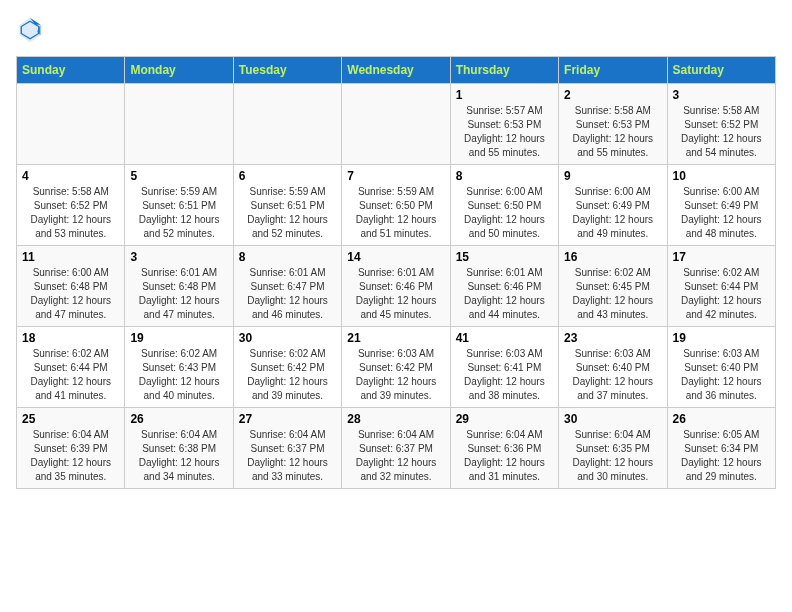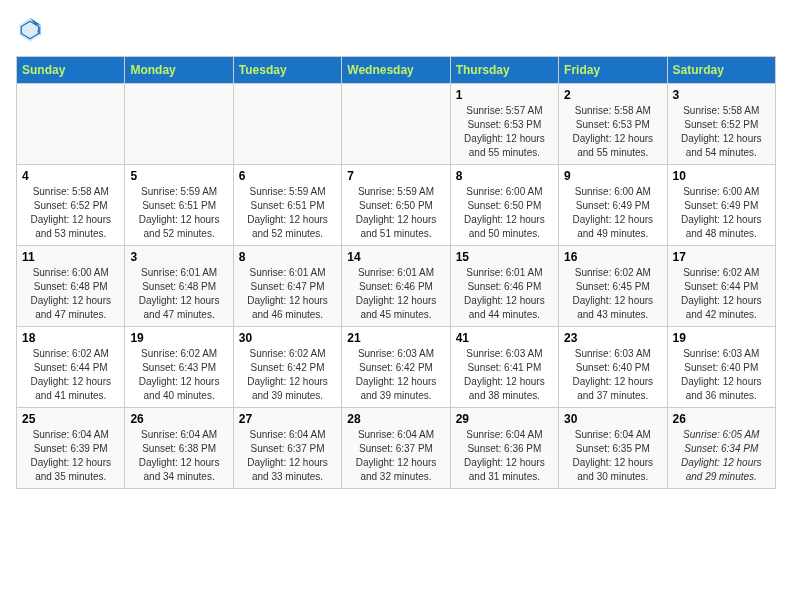--- a/index.html
+++ b/index.html
@@ -344,20 +344,20 @@
         </td>
         <td>
           <span class="day-num">30</span>
           <div class="day-info" style="white-space: pre-line;">Sunrise: 6:04 AM
 Sunset: 6:35 PM
 Daylight: 12 hours
 and 30 minutes.</div>
         </td>
         <td>
           <span class="day-num">26</span>
-          <div class="day-info" style="white-space: pre-line; font-style: italic;">Sunrise: 6:05 AM
+          <div class="day-info" style="white-space: pre-line;">Sunrise: 6:05 AM
 Sunset: 6:34 PM
 Daylight: 12 hours
 and 29 minutes.</div>
         </td>
       </tr>
     </tbody>
 </table>
 
 </body></html>

